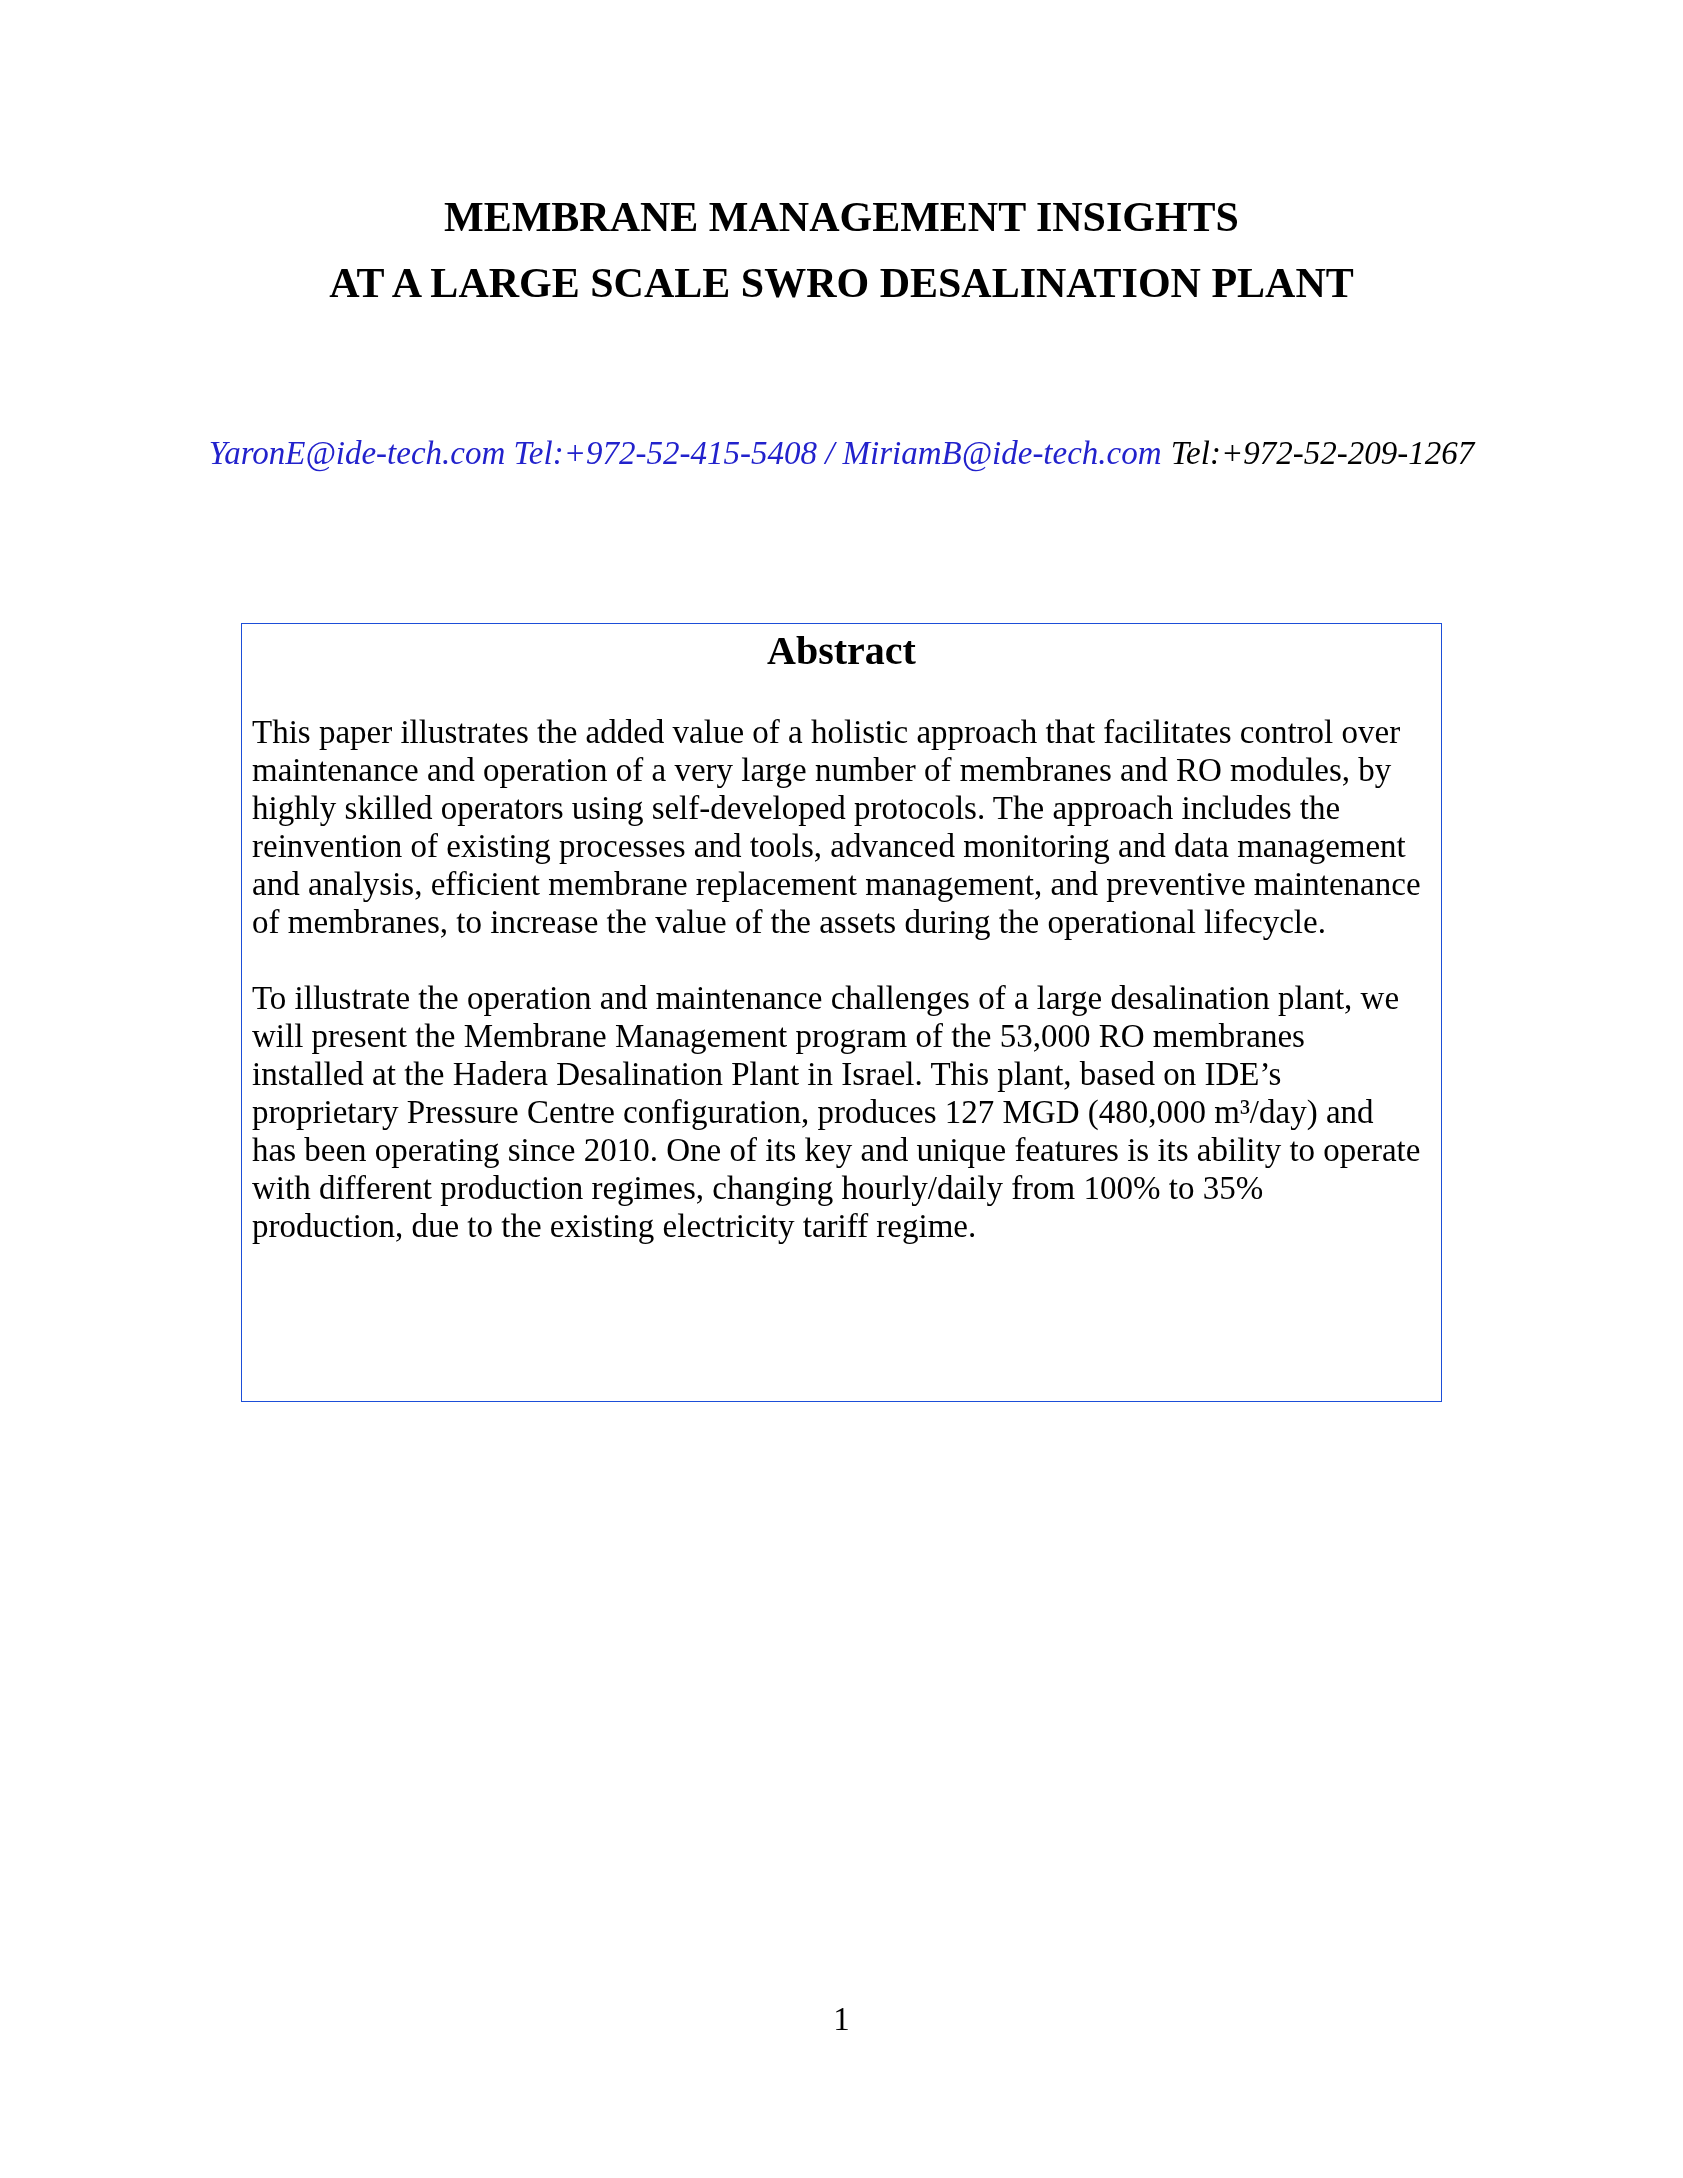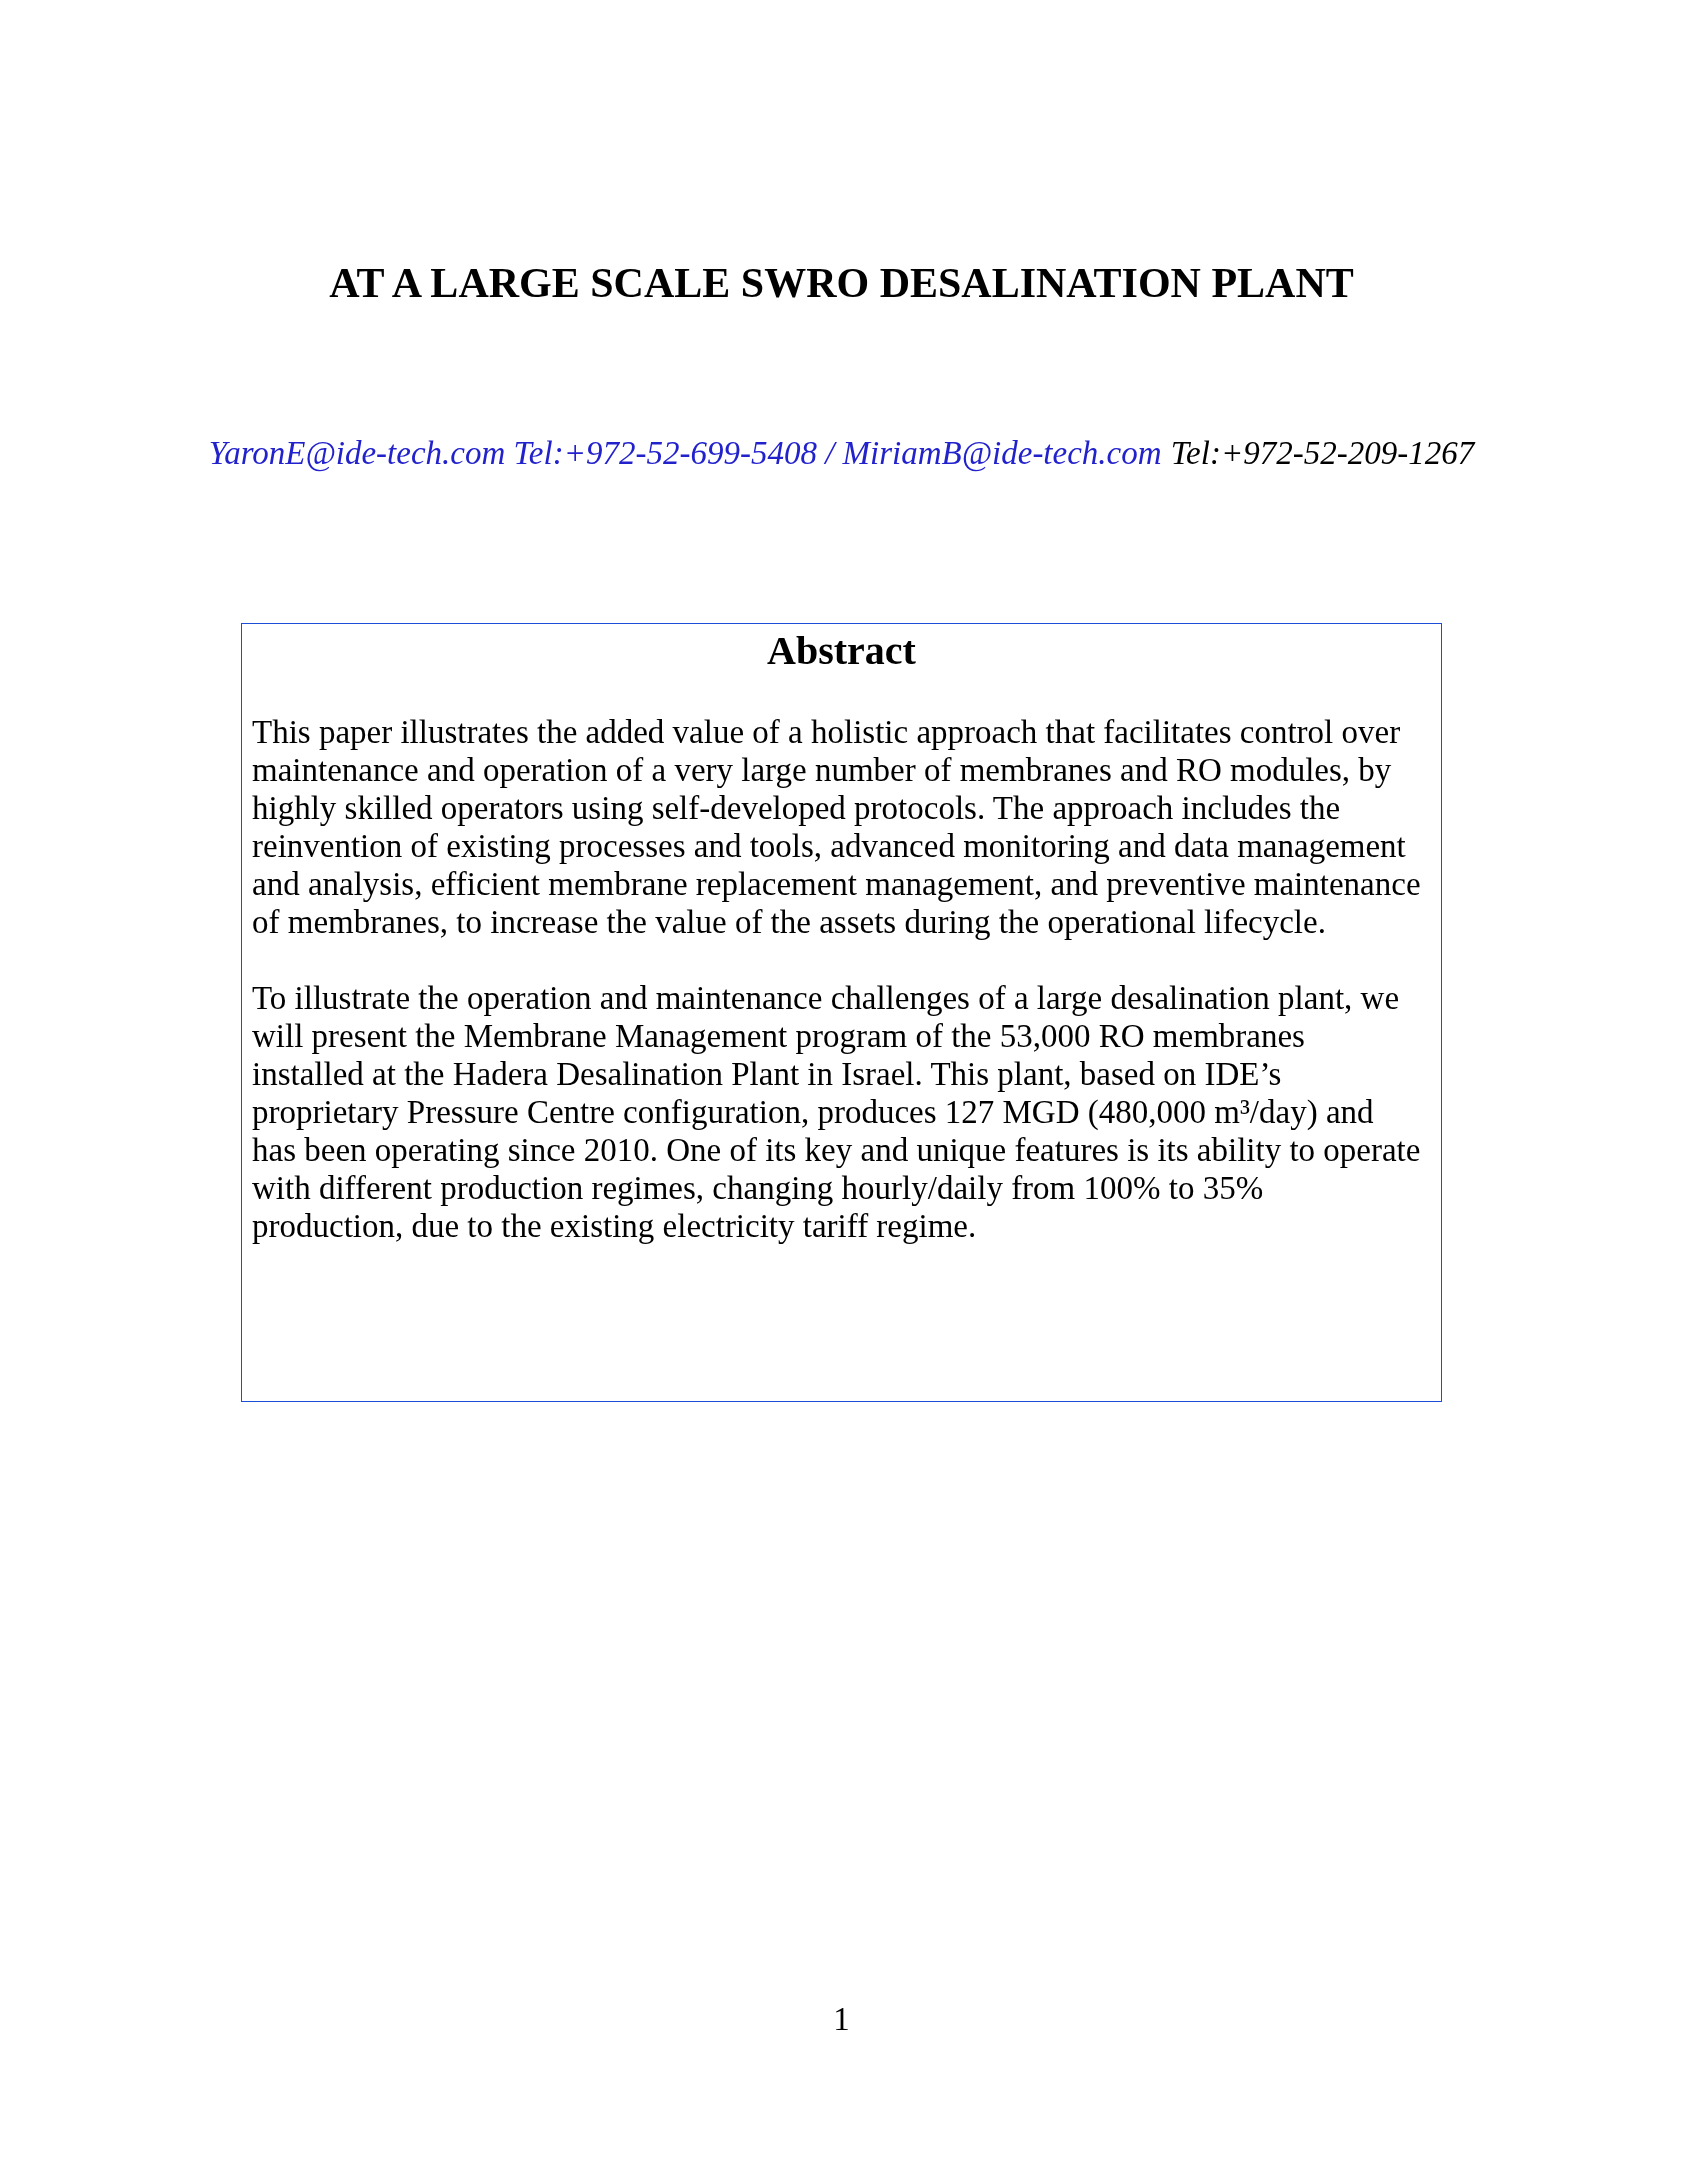--- a/index.html
+++ b/index.html
@@ -86,26 +86,27 @@
     text-align: center;
     font-size: 33px;
     line-height: 38px;
   }
 </style>
 </head>
 <body>
 
 <div class="page">
 
+  <h1 class="title-line title-line-1">MEMBRANE MANAGEMENT INSIGHTS</h1>
 
   <h1 class="title-line title-line-2">AT A LARGE SCALE SWRO DESALINATION PLANT</h1>
 
 
   <div class="contact-line">
-    <span class="contact-links" style="color: rgb(34, 34, 204);">YaronE@ide-tech.com Tel:+972-52-699-5408 / MiriamB@ide-tech.com</span><span class="contact-phone">Tel:+972-52-209-1267</span>
+    <span class="contact-links" style="color: rgb(34, 34, 204);">YaronE@ide-tech.com Tel:+972-52-415-5408 / MiriamB@ide-tech.com</span><span class="contact-phone">Tel:+972-52-209-1267</span>
   </div>
 
   <section class="abstract-box">
     <h2 class="abstract-heading">Abstract</h2>
 
     <p class="abstract-paragraph first">This paper illustrates the added value of a holistic approach that facilitates control over
 maintenance and operation of a very large number of membranes and RO modules, by
 highly skilled operators using self-developed protocols. The approach includes the
 reinvention of existing processes and tools, advanced monitoring and data management
 and analysis, efficient membrane replacement management, and preventive maintenance

